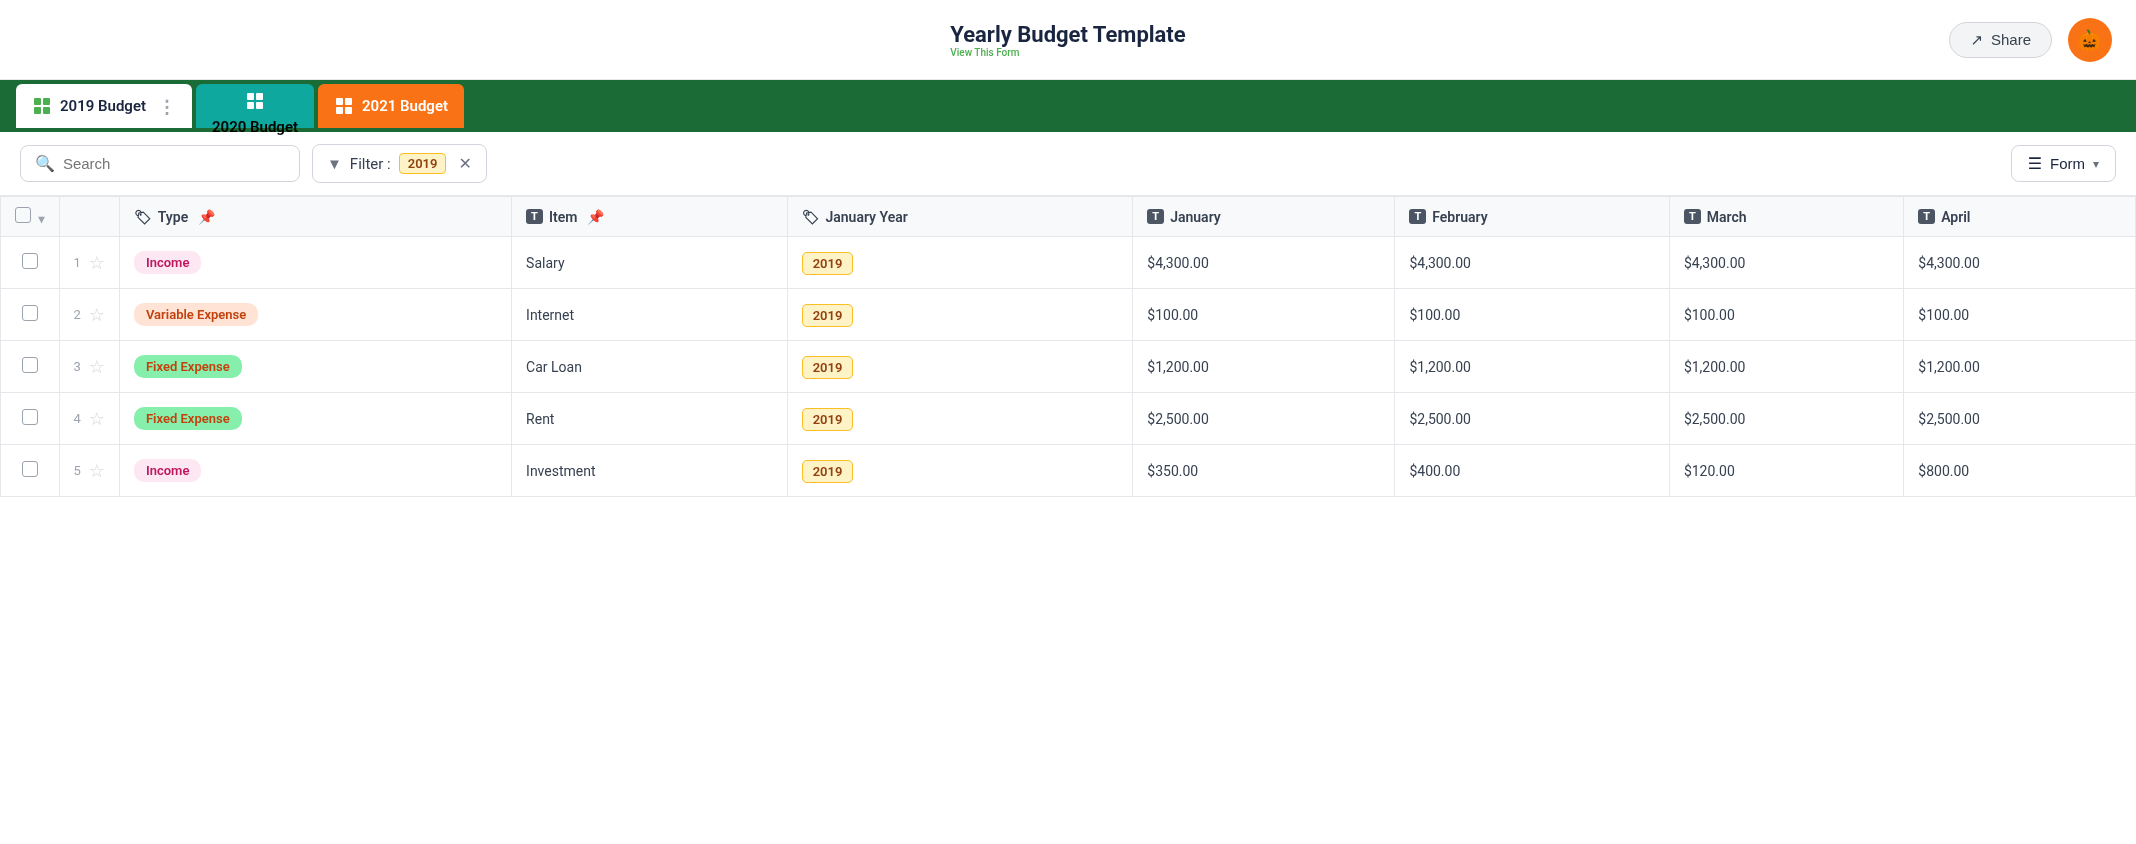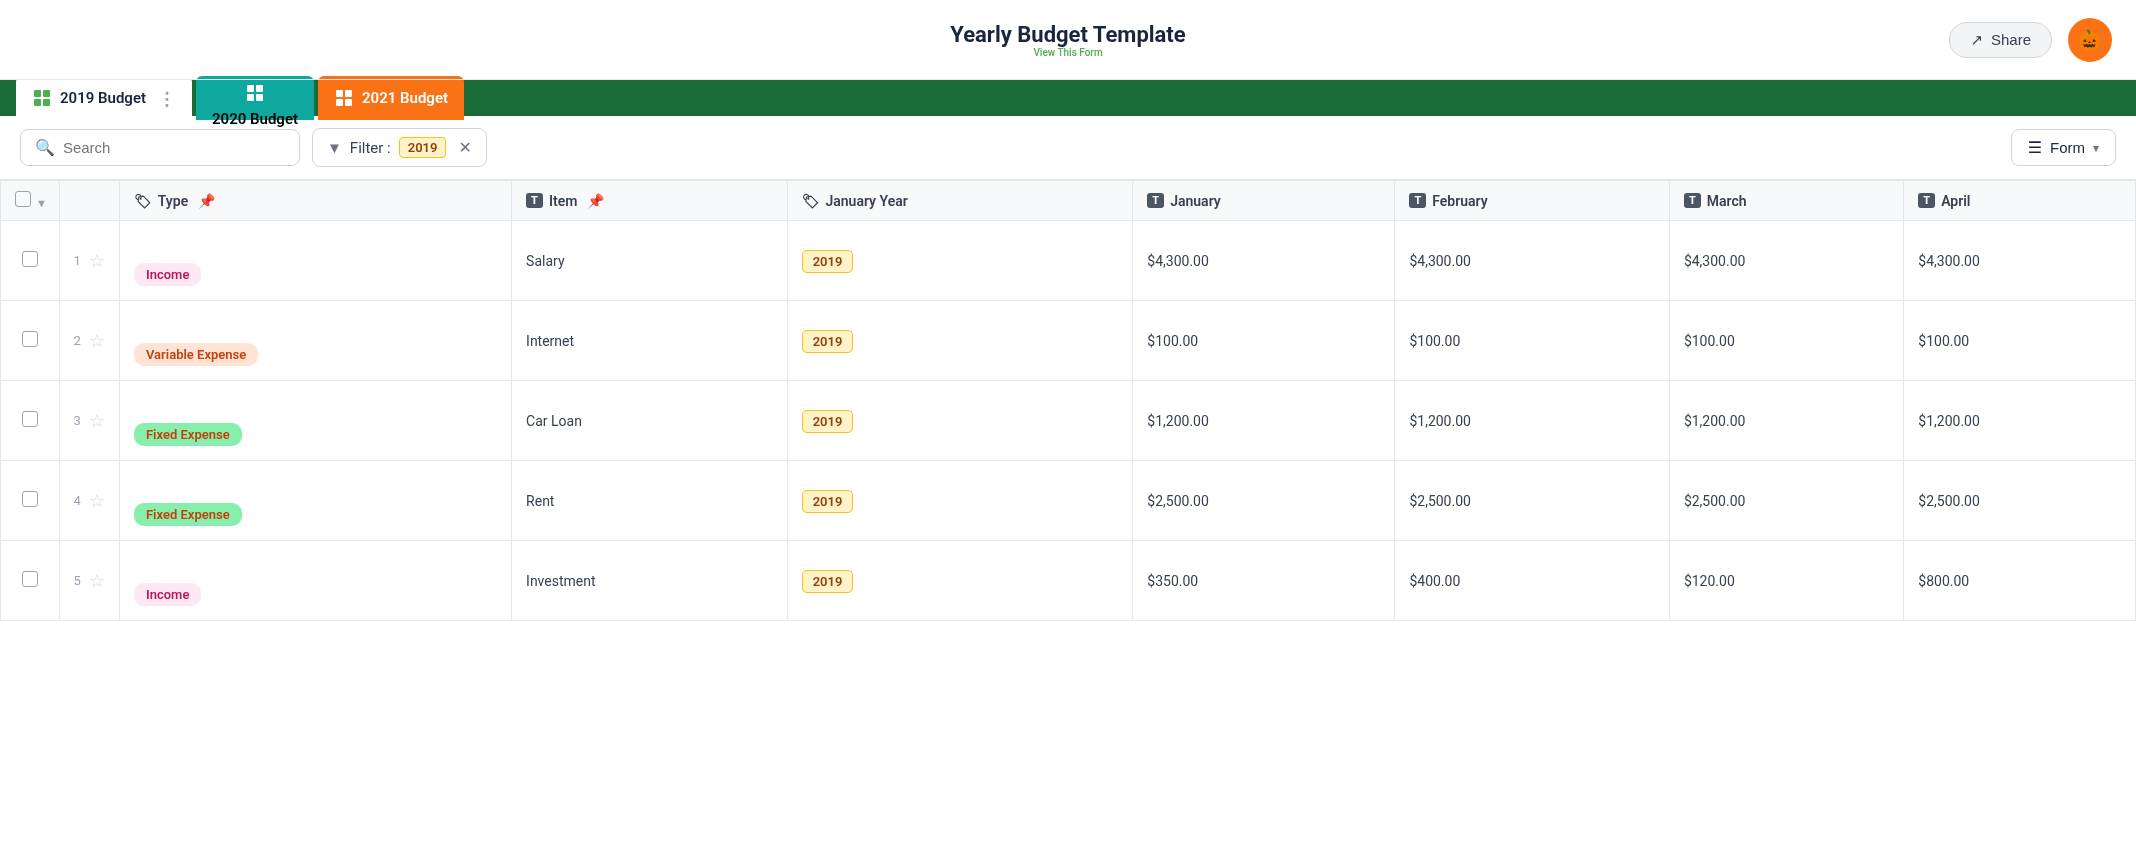--- a/index.html
+++ b/index.html
@@ -36,21 +36,21 @@
     }
     .tables-label {
       font-size: 18px;
       color: #374151;
       font-weight: 500;
     }
     .header-center {
       position: absolute;
       left: 50%;
       transform: translateX(-50%);
-      text-align: center;
+      text-align: left;
     }
     .header-title {
       font-size: 22px;
       font-weight: 700;
       color: #1a2540;
     }
     .header-subtitle {
       font-size: 10px;
       color: #4caf50;
       font-weight: 500;
@@ -86,21 +86,21 @@
       color: white;
       font-size: 20px;
     }
 
     
     .tab-bar {
       background: #1a6b35;
       display: flex;
       align-items: center;
       padding: 0 16px;
-      height: 36px;
+      height: 52px;
       gap: 4px;
     }
     .tab {
       display: flex;
       align-items: center;
       gap: 8px;
       padding: 8px 16px;
       border-radius: 6px 6px 0 0;
       font-size: 15px;
       font-weight: 600;
@@ -252,21 +252,20 @@
       align-items: center;
       justify-content: center;
       gap: 8px;
     }
     .badge {
       display: inline-block;
       padding: 4px 12px;
       border-radius: 10px;
       font-size: 13px;
       font-weight: 600;
-      margin-top: 28px;
     }
     .badge-pink {
       background: #fce7f3;
       color: #be185d;
     }
     .badge-peach {
       background: #ffe4d6;
       color: #c2410c;
     }
     .badge-orange {

